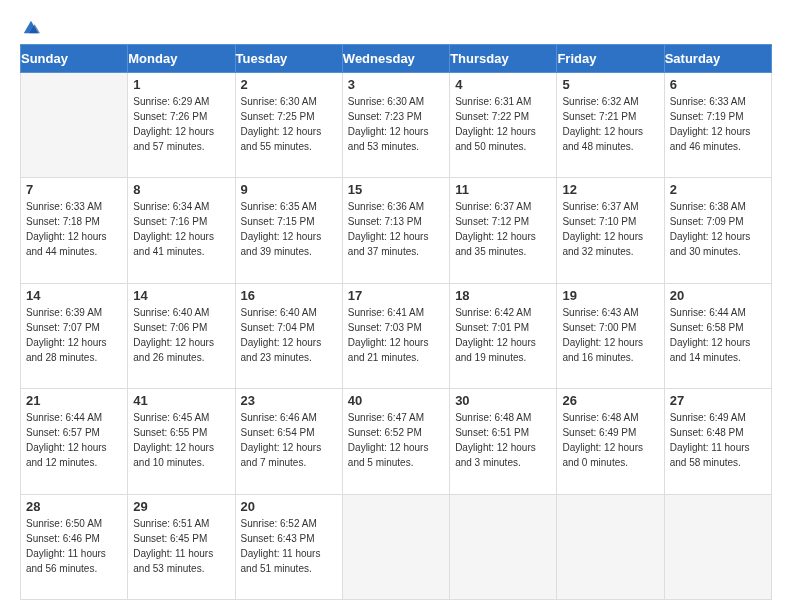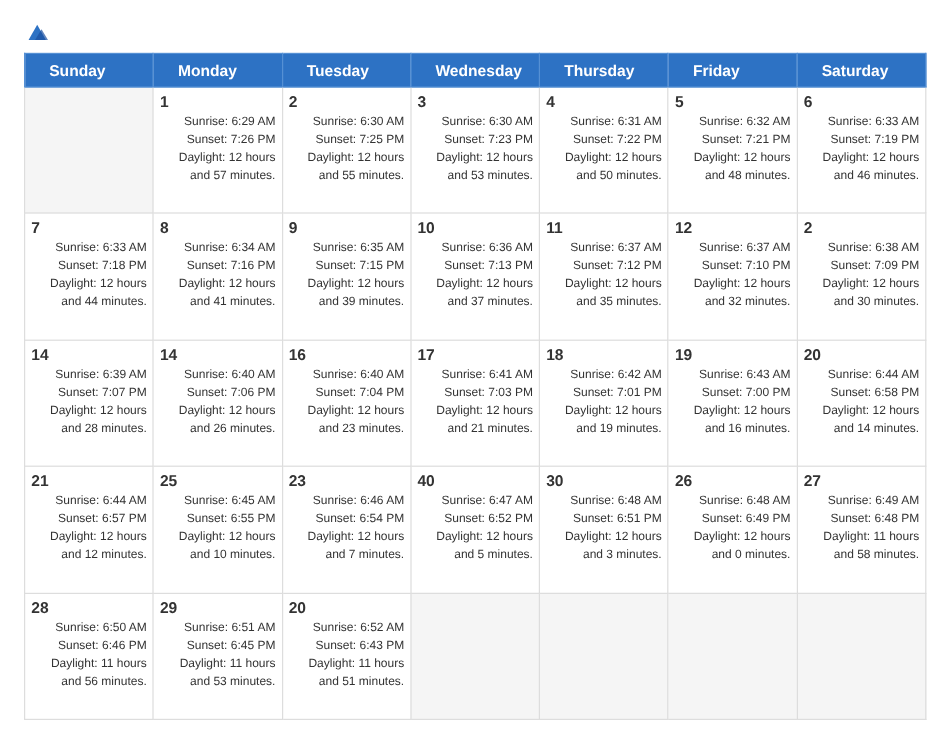--- a/index.html
+++ b/index.html
@@ -59,21 +59,21 @@
       border: 1px solid #ccc;
       border-collapse: collapse;
       width: 100%;
       table-layout: fixed;
     }
     .calendar th {
       background: #2d72c4;
       color: #fff;
       font-size: 13px;
       font-weight: bold;
-      padding: 6px 20px;
+      padding: 6px 0;
       text-align: left;
       border: 1px solid #5590d4;
       margin-left: 40px;
     }
     .calendar td {
       vertical-align: top;
       padding: 4px 5px;
       border: 1px solid #ddd;
       font-size: 10.5px;
       color: #333;
@@ -86,21 +86,20 @@
     .day-number {
       font-size: 13px;
       font-weight: bold;
       margin-bottom: 2px;
       display: block;
     }
     .day-info {
       font-size: 10px;
       line-height: 1.5;
       color: #333;
-      text-align: right;
     }
     .last-row td {
       height: 72px;
     }
   </style>
 </head>
 <body>
 
 <div class="page">
   <div class="header">
@@ -169,21 +168,21 @@
           </td>
           <td>
             <span class="day-number">8</span>
             <div class="day-info">Sunrise: 6:34 AM<br>Sunset: 7:16 PM<br>Daylight: 12 hours and 41 minutes.</div>
           </td>
           <td>
             <span class="day-number">9</span>
             <div class="day-info">Sunrise: 6:35 AM<br>Sunset: 7:15 PM<br>Daylight: 12 hours and 39 minutes.</div>
           </td>
           <td>
-            <span class="day-number">10</span>
+            <span class="day-number">15</span>
             <div class="day-info">Sunrise: 6:36 AM<br>Sunset: 7:13 PM<br>Daylight: 12 hours and 37 minutes.</div>
           </td>
           <td>
             <span class="day-number">11</span>
             <div class="day-info">Sunrise: 6:37 AM<br>Sunset: 7:12 PM<br>Daylight: 12 hours and 35 minutes.</div>
           </td>
           <td>
             <span class="day-number">12</span>
             <div class="day-info">Sunrise: 6:37 AM<br>Sunset: 7:10 PM<br>Daylight: 12 hours and 32 minutes.</div>
           </td>
@@ -221,21 +220,21 @@
             <span class="day-number">20</span>
             <div class="day-info">Sunrise: 6:44 AM<br>Sunset: 6:58 PM<br>Daylight: 12 hours and 14 minutes.</div>
           </td>
         </tr>
         <tr>
           <td>
             <span class="day-number">21</span>
             <div class="day-info">Sunrise: 6:44 AM<br>Sunset: 6:57 PM<br>Daylight: 12 hours and 12 minutes.</div>
           </td>
           <td>
-            <span class="day-number">25</span>
+            <span class="day-number">41</span>
             <div class="day-info">Sunrise: 6:45 AM<br>Sunset: 6:55 PM<br>Daylight: 12 hours and 10 minutes.</div>
           </td>
           <td>
             <span class="day-number">23</span>
             <div class="day-info">Sunrise: 6:46 AM<br>Sunset: 6:54 PM<br>Daylight: 12 hours and 7 minutes.</div>
           </td>
           <td>
             <span class="day-number">40</span>
             <div class="day-info">Sunrise: 6:47 AM<br>Sunset: 6:52 PM<br>Daylight: 12 hours and 5 minutes.</div>
           </td>

